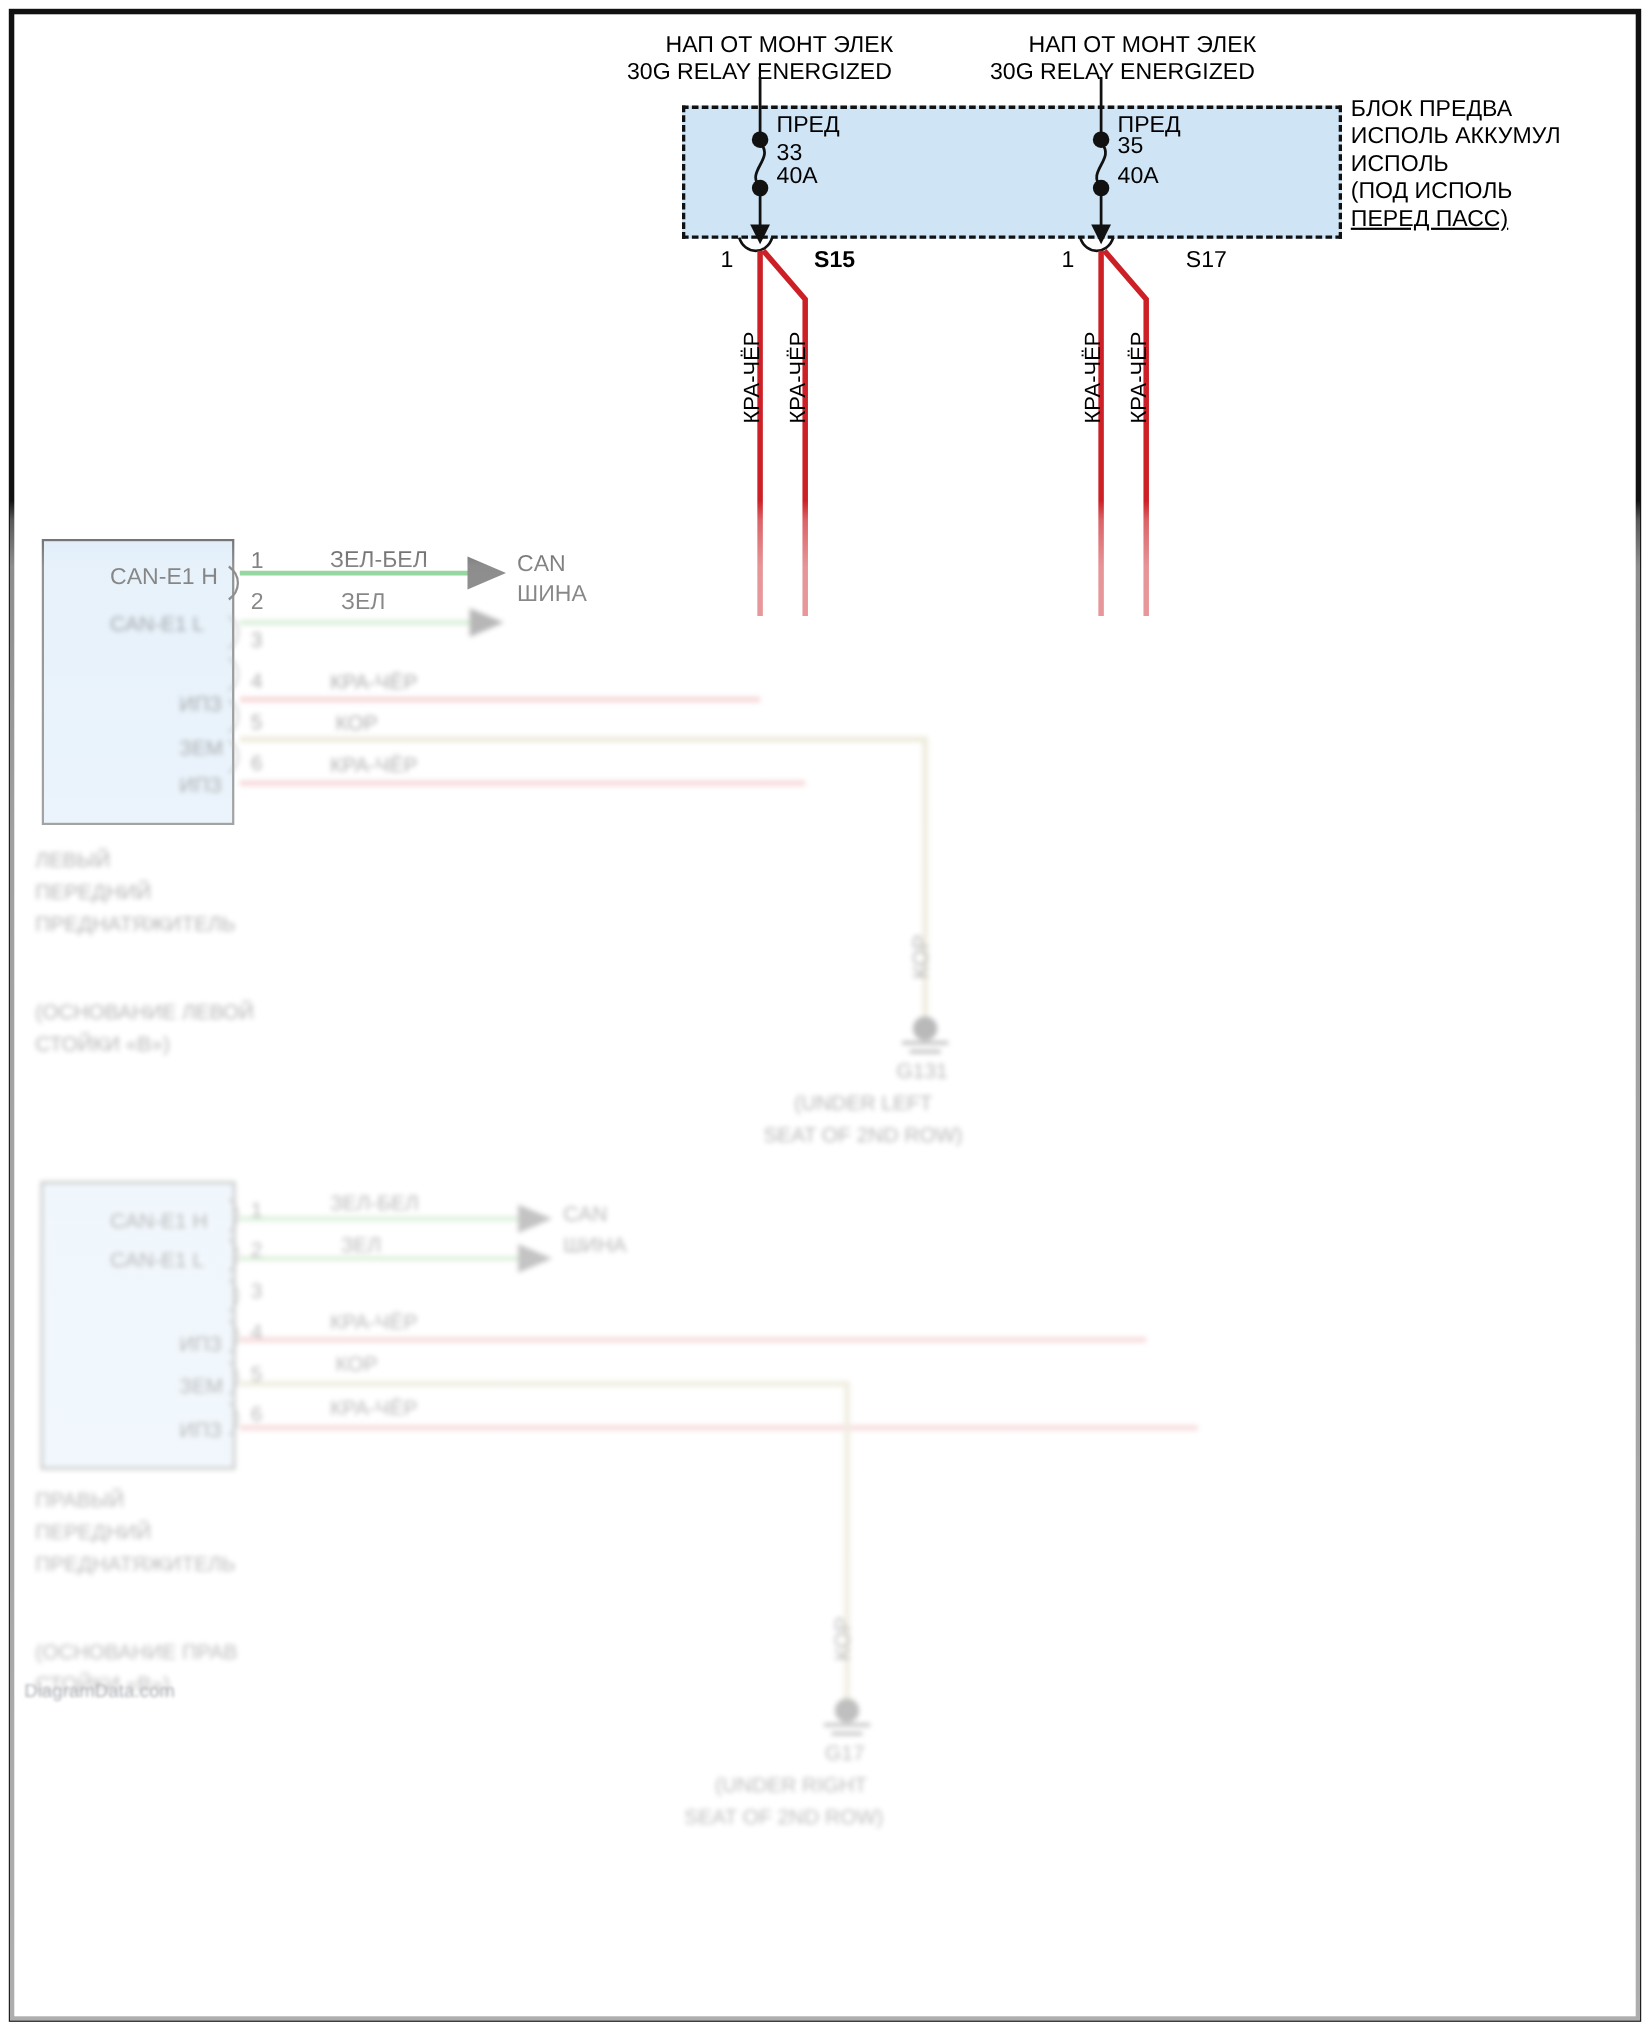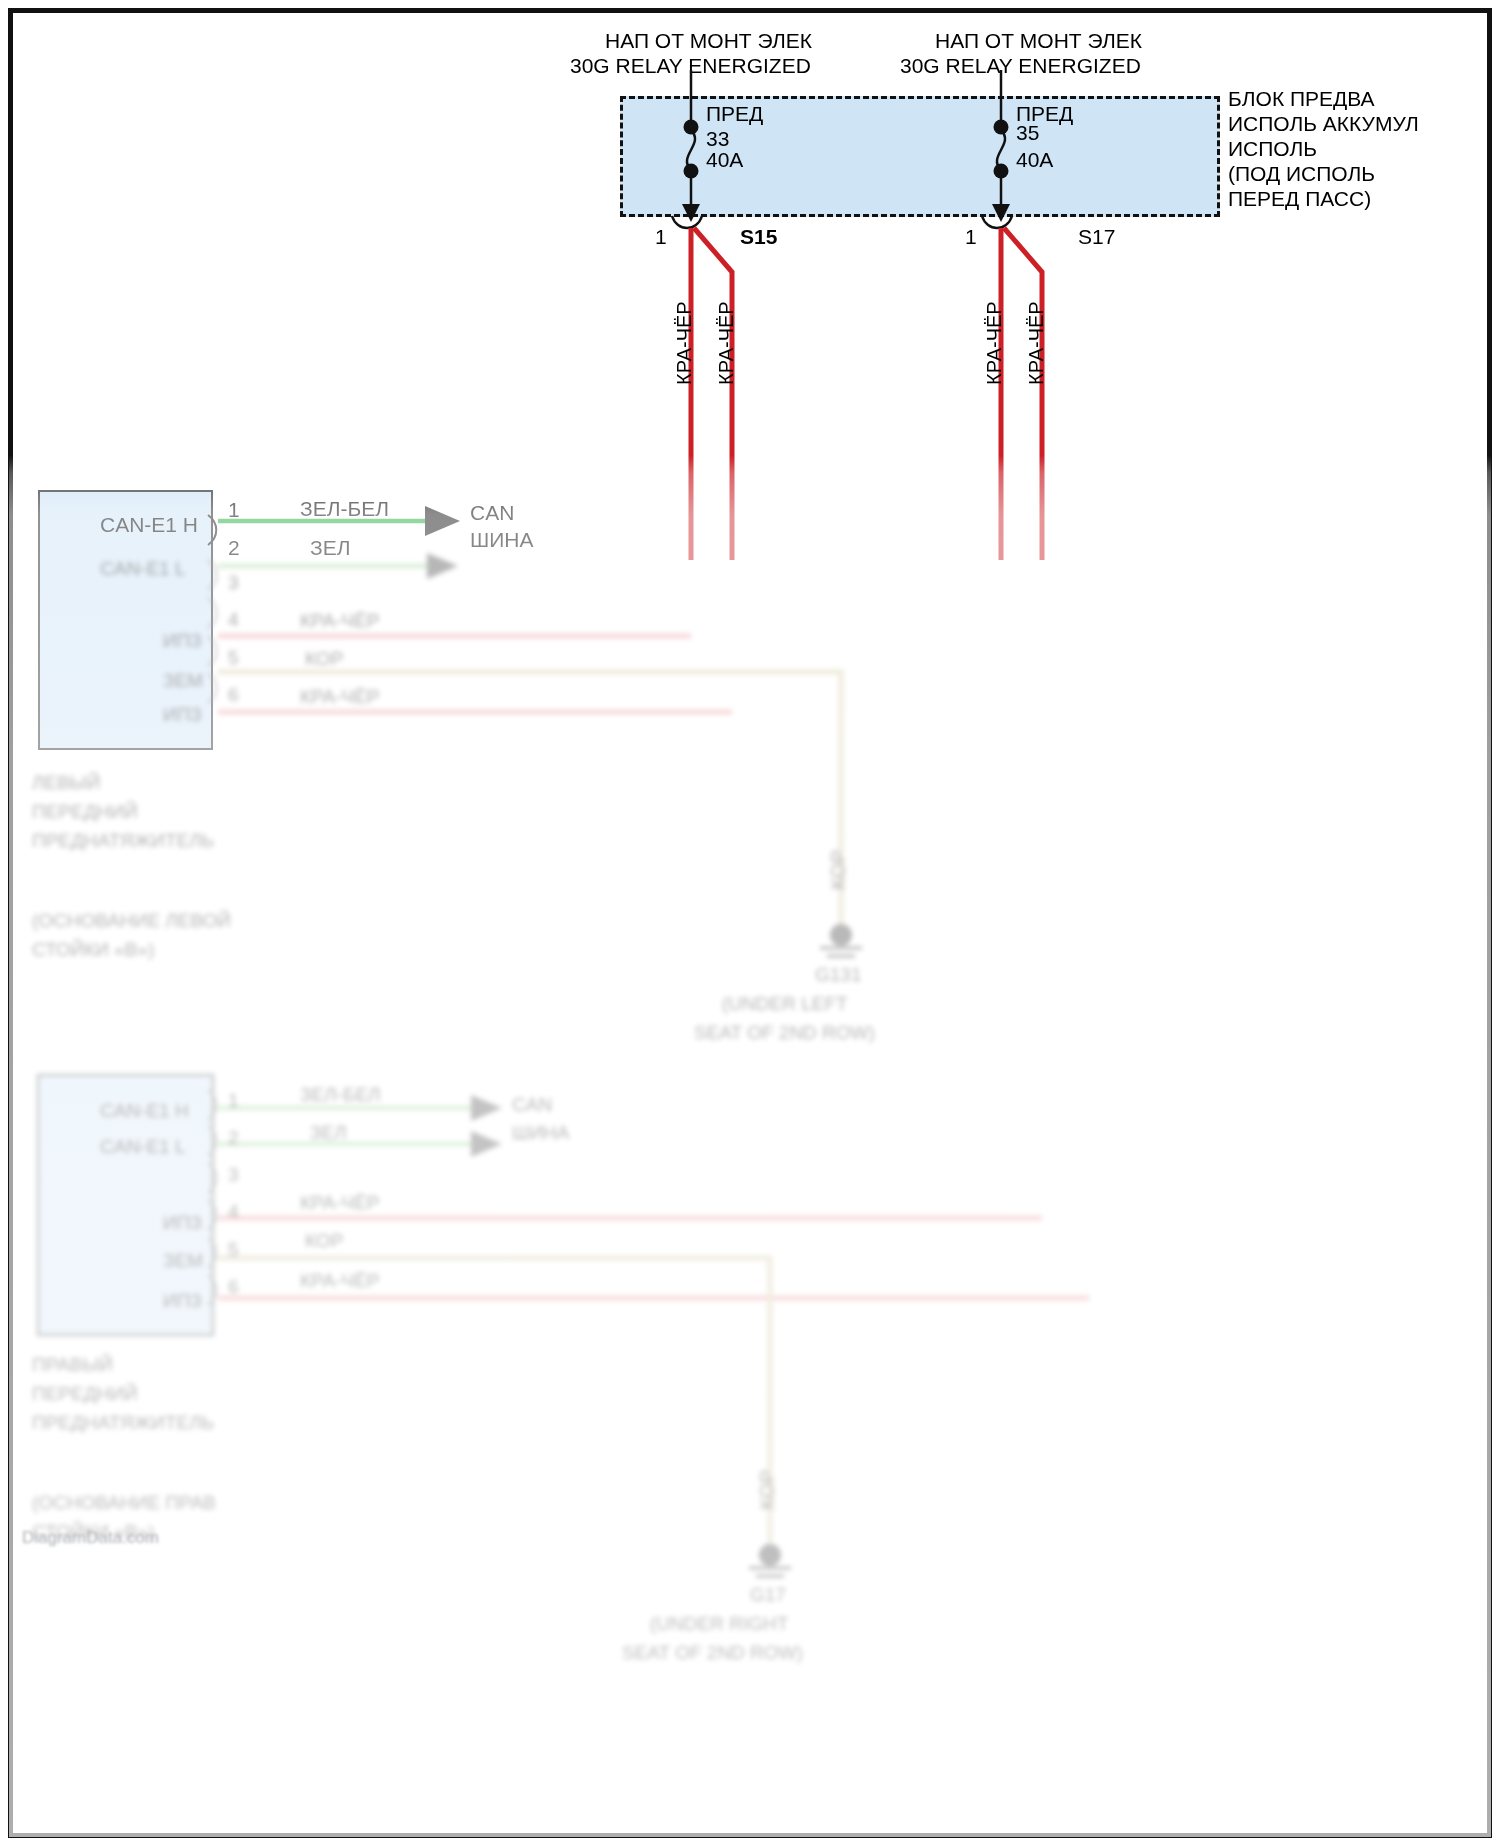--- a/index.html
+++ b/index.html
@@ -103,21 +103,21 @@
     <div class="t" style="left:570px; top:53px;">30G RELAY ENERGIZED</div>
     <div class="t" style="left:935px; top:28px;">НАП ОТ МОНТ ЭЛЕК</div>
     <div class="t" style="left:900px; top:53px;">30G RELAY ENERGIZED</div>
 
     <div id="fusebox"></div>
 
     <div class="t" style="left:1228px; top:86px;">БЛОК ПРЕДВА</div>
     <div class="t" style="left:1228px; top:111px;">ИСПОЛЬ АККУМУЛ</div>
     <div class="t" style="left:1228px; top:136px;">ИСПОЛЬ</div>
     <div class="t" style="left:1228px; top:161px;">(ПОД ИСПОЛЬ</div>
-    <div class="t" style="left:1228px; top:186px;">ПЕРЕД ПАСС)</div>
+    <div class="t" style="left:1228px; top:186px;text-decoration:underline;">ПЕРЕД ПАСС)</div>
 
     <svg class="abs" style="left:600px; top:70px;" width="200" height="170">
 
       <line x1="91" y1="0" x2="91" y2="56" stroke="#111" stroke-width="2.5"></line>
       <circle cx="91" cy="57" r="7.5" fill="#111"></circle>
 
       <path d="M91,60 C 105,74 77,86 91,100" fill="none" stroke="#111" stroke-width="2.5"></path>
       <circle cx="91" cy="101" r="7.5" fill="#111"></circle>
       <line x1="91" y1="104" x2="91" y2="140" stroke="#111" stroke-width="2.5"></line>
       <polygon points="91,152 82,134 100,134" fill="#111"></polygon>

